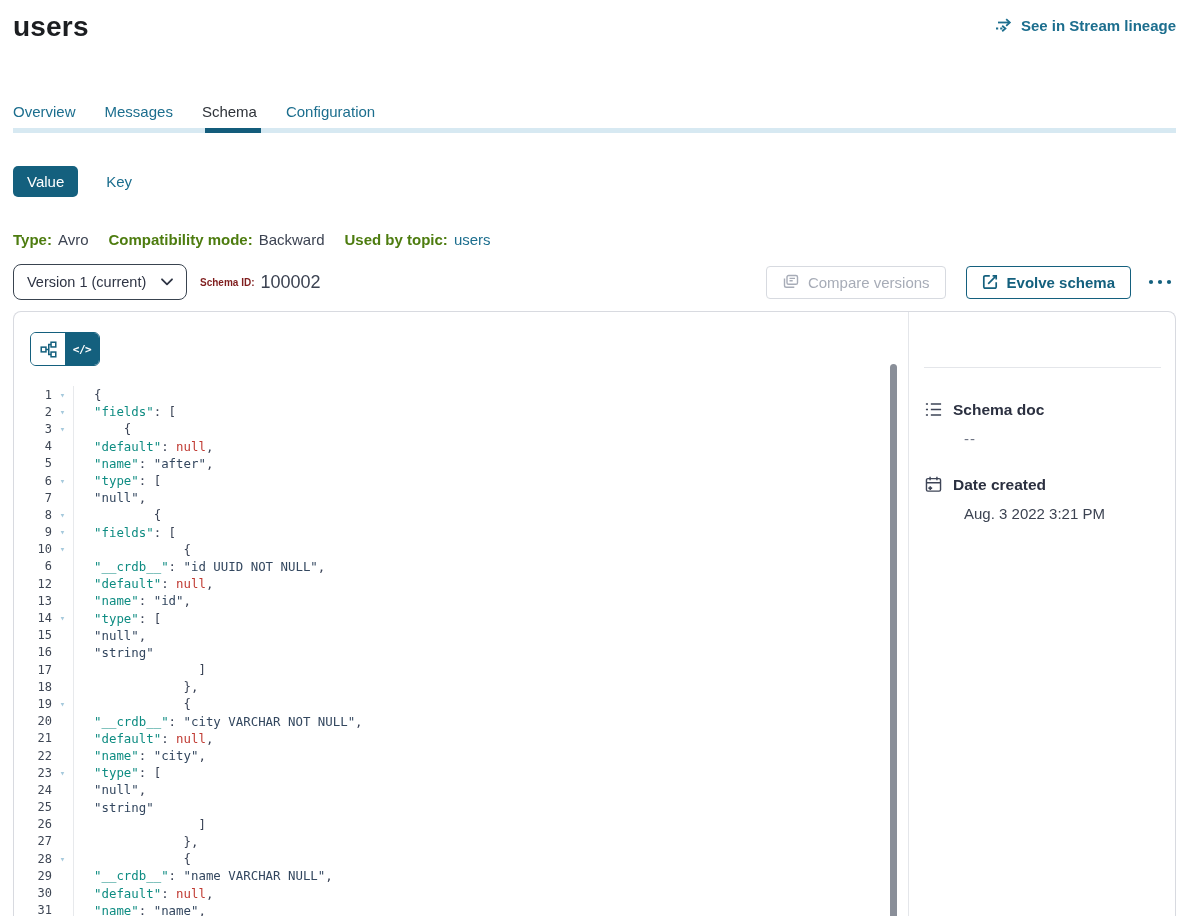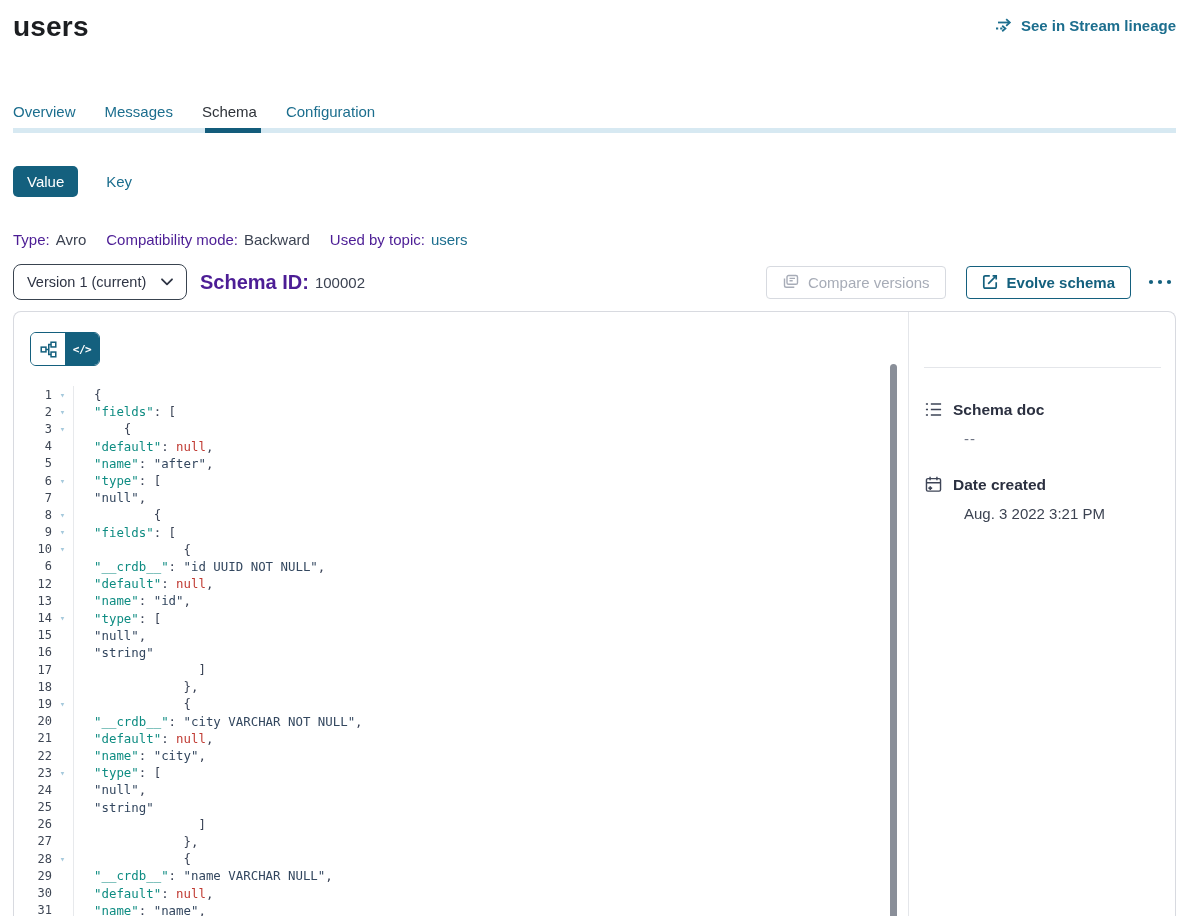--- a/index.html
+++ b/index.html
@@ -19,29 +19,29 @@
   .tab-ind{position:absolute;left:192px;width:56px;height:5px;background:#135C7B;}
 
   
   .vk-toggle{margin-top:33px;display:flex;align-items:center;gap:14px;}
   .vk{font-family:inherit;font-size:15px;cursor:pointer;}
   .vk.value{background:#14607E;color:#fff;border:none;border-radius:5px;padding:7px 14px;}
   .vk.key{background:none;border:none;color:#1C6E8E;padding:7px 14px;}
 
   
   .meta{margin-top:34px;font-size:15px;display:flex;align-items:center;}
-  .meta .lbl{font-weight:400;color:#4c1d95;margin-right:6px;}
+  .meta .lbl{font-weight:700;color:#4d7c0f;margin-right:6px;}
   .meta .val{color:#3C4352;margin-right:20px;}
   .meta a.link{color:#1C6E8E;text-decoration:none;cursor:pointer;}
 
   
   .controls{margin-top:16px;display:flex;align-items:center;}
   .select{width:174px;height:36px;box-sizing:border-box;border:1px solid #39434F;border-radius:8px;display:flex;align-items:center;justify-content:space-between;padding:0 13px;font-size:14.5px;color:#2E3444;cursor:pointer;background:#fff;}
-  .controls .lbl{font-weight:700;color:#4c1d95;margin-left:13px;margin-right:6px;font-size:20px;}
-  .controls .val{font-size:15px;color:#3C4352;}
+  .controls .lbl{font-weight:700;color:#7f1d1d;margin-left:13px;margin-right:6px;font-size:10px;}
+  .controls .val{font-size:18px;color:#3C4352;}
   .spacer{flex:1;}
   .btn{height:33px;box-sizing:border-box;border-radius:4px;font-family:inherit;font-size:15px;display:flex;align-items:center;gap:9px;padding:0 15px;cursor:pointer;background:#fff;margin-left:44px;}
   .btn.disabled{color:#A7ACB7;border:1px solid #D7DAE0;font-weight:500;cursor:default;}
   .btn.outline{color:#14607E;border:1px solid #14607E;font-weight:700;margin-left:20px;}
   .dots{background:none;border:none;margin-left:13px;padding:4px;cursor:pointer;display:flex;align-items:center;}
 
   
   .panel{margin-top:11px;height:616px;box-sizing:border-box;border:1px solid #D8DAE0;border-bottom:none;border-radius:8px 8px 0 0;display:flex;overflow:hidden;background:#fff;}
   .code-pane{width:894px;position:relative;box-sizing:border-box;padding-top:74px;}
   .view-toggle{position:absolute;top:20px;left:16px;display:flex;border-radius:6px;overflow:hidden;border:1px solid #14607E;}

